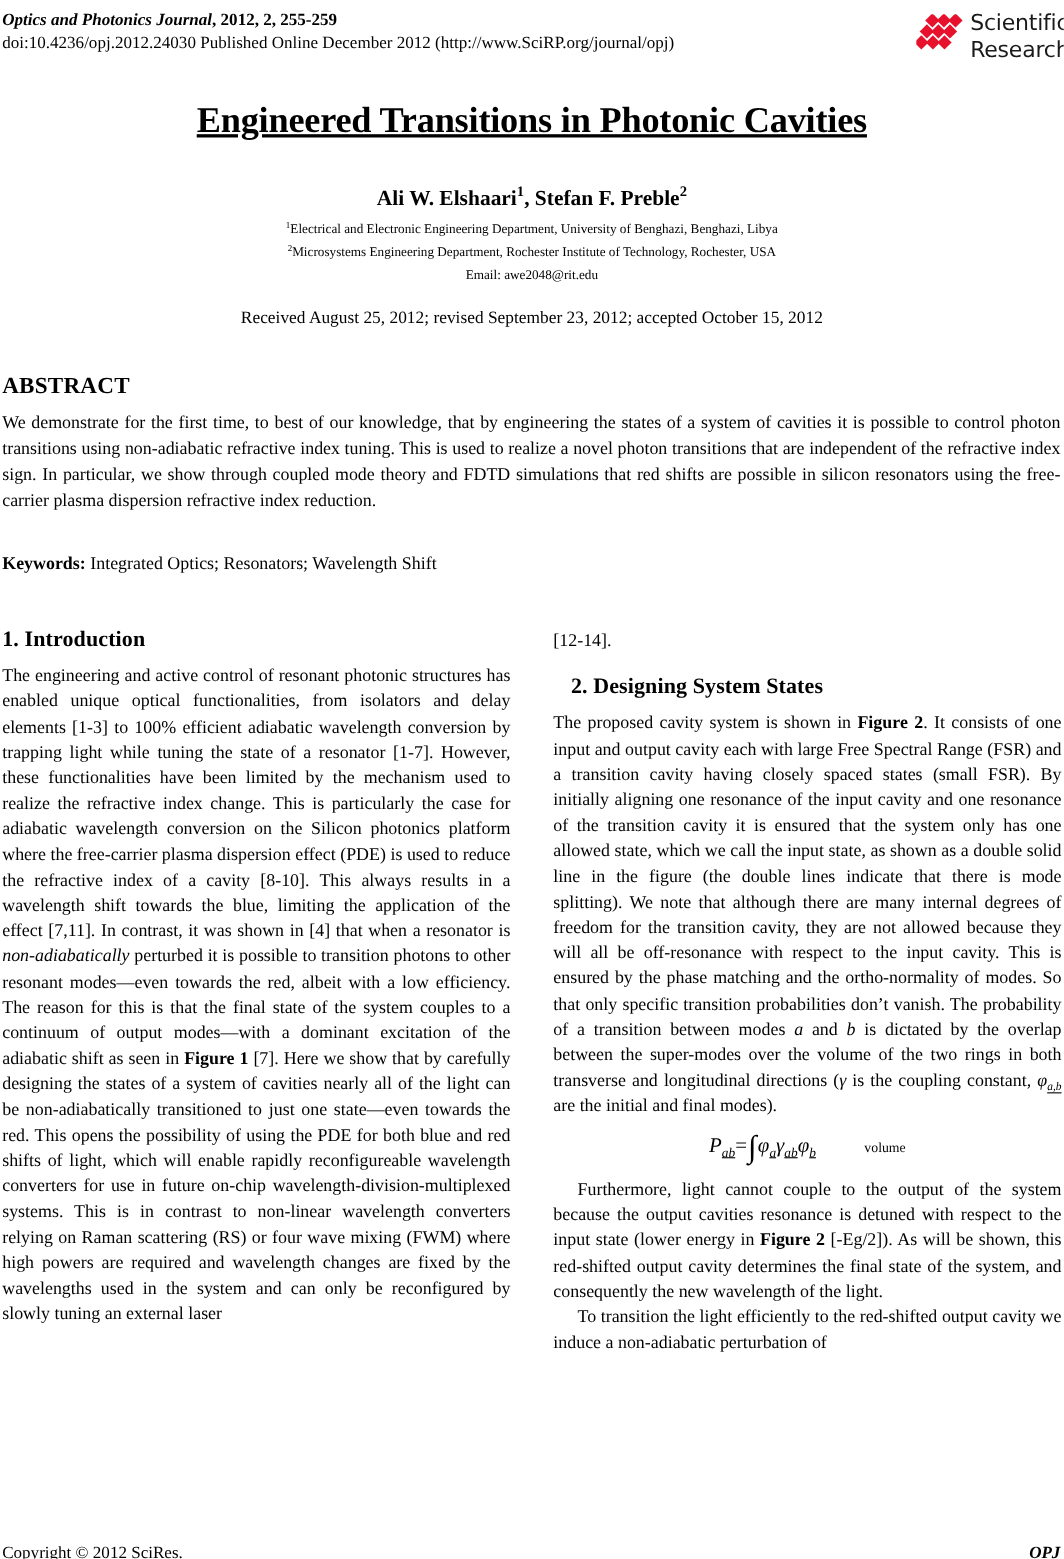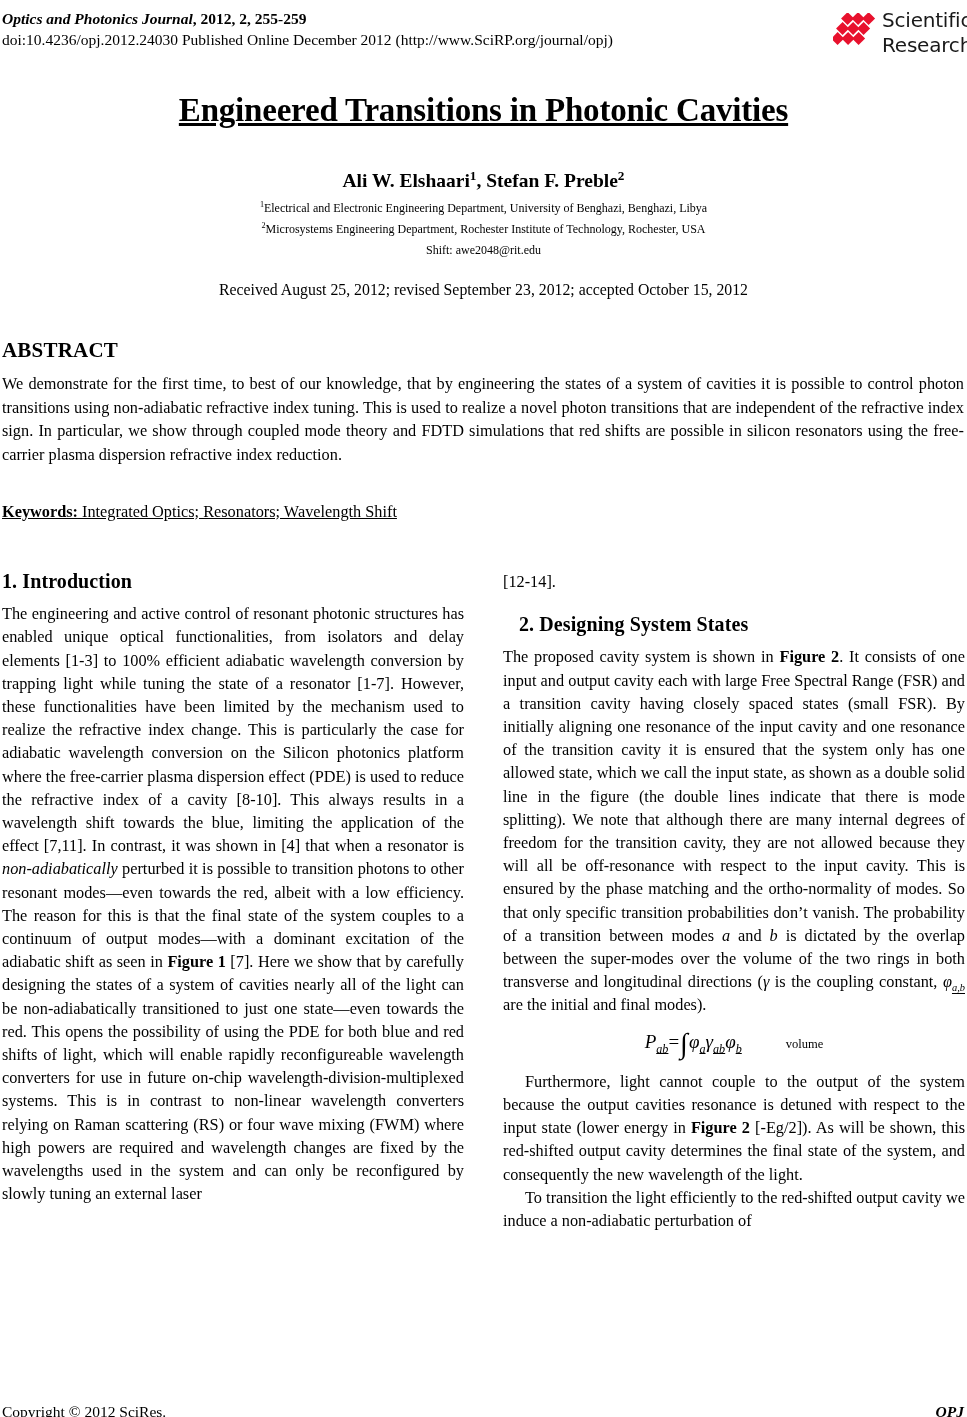--- a/index.html
+++ b/index.html
@@ -146,21 +146,20 @@
     text-align: justify;
     text-justify: inter-word;
   }
   .keywords {
     position: absolute;
     top: 500px;
     left: 2px;
     width: 962px;
     font-size: 16.3px;
     line-height: 23px;
-    text-decoration: underline;
   }
   .keywords b { font-weight: bold; }
 
   
   .col {
     position: absolute;
     top: 570px;
     width: 462px;
     font-size: 16.3px;
     line-height: 23.2px;
@@ -264,21 +263,21 @@
     </div>
   </div>
 
   <div class="title">Engineered Transitions in Photonic Cavities</div>
 
   <div class="authors"><span>Ali W. Elshaari</span><sup class="sup">1</sup><span>, Stefan F. Preble</span><sup class="sup">2</sup></div>
 
   <div class="affil">
     <div><sup class="sup">1</sup><span>Electrical and Electronic Engineering Department, University of Benghazi, Benghazi, Libya</span></div>
     <div><sup class="sup">2</sup><span>Microsystems Engineering Department, Rochester Institute of Technology, Rochester, USA</span></div>
-    <div class="email">Shift: awe2048@rit.edu</div>
+    <div class="email">Email: awe2048@rit.edu</div>
   </div>
 
   <div class="received">Received August 25, 2012; revised September 23, 2012; accepted October 15, 2012</div>
 
   <div class="abstract-head">ABSTRACT</div>
   <div class="abstract-body">We demonstrate for the first time, to best of our knowledge, that by engineering the states of a system of cavities it is possible to control photon transitions using non-adiabatic refractive index tuning. This is used to realize a novel photon transitions that are independent of the refractive index sign. In particular, we show through coupled mode theory and FDTD simulations that red shifts are possible in silicon resonators using the free-carrier plasma dispersion refractive index reduction.</div>
 
   <div class="keywords"><b>Keywords:</b><span> Integrated Optics; Resonators; Wavelength Shift</span></div>
 
   <div class="col col-left">

